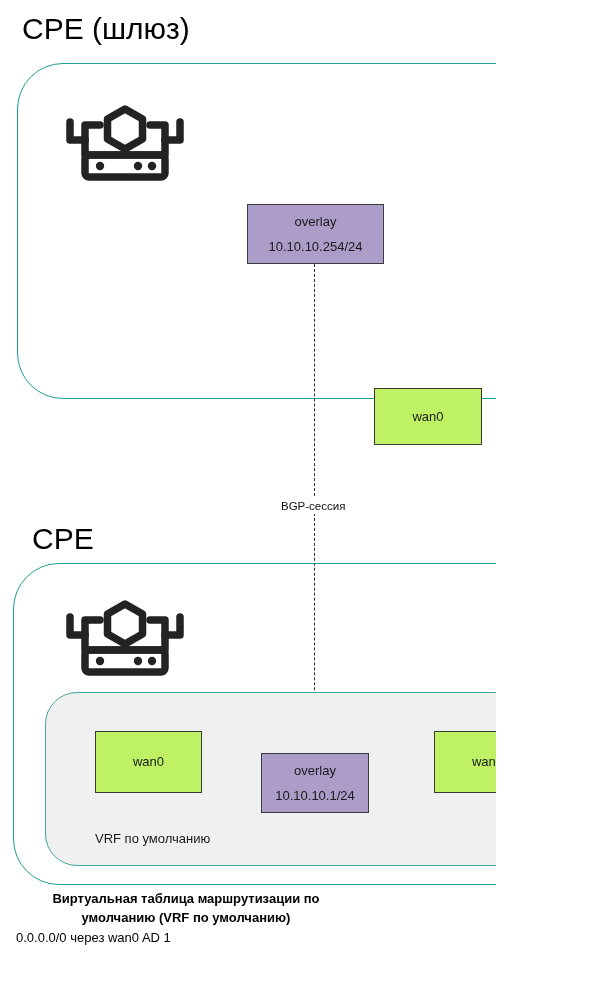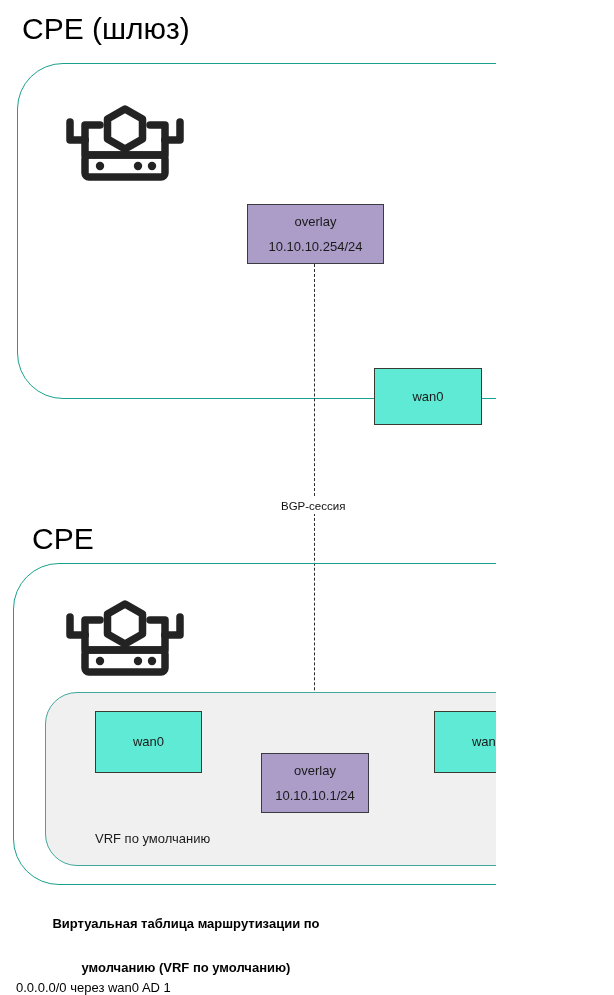--- a/index.html
+++ b/index.html
@@ -82,22 +82,23 @@
     flex-direction: column;
     align-items: center;
     justify-content: center;
     text-align: center;
     font-size: 13px;
     line-height: 1.35;
     color: #1a1a1a;
     gap: 7px;
   }
   .iface-wan {
-    background: #5eead4;
+    background: #bef264;
     border: 1.4px solid #3a3a32;
+    margin-top: 20px;
   }
   .iface-overlay {
     background: #ab9cc8;
     border: 1.4px solid #3b3b42;
   }
 
   #wan0-gateway       { left: 374px; top: 368px; width: 108px; height: 57px; }
   #overlay-gateway    { left: 247px; top: 204px; width: 137px; height: 60px; }
   #wan0-cpe           { left: 95px;  top: 711px; width: 107px; height: 62px; }
   #wan1-cpe           { left: 434px; top: 711px; width: 107px; height: 62px; }
@@ -132,21 +133,20 @@
     left: 16px;
     top: 890px;
     width: 340px;
   }
   #routing-table .rt-head {
     font-size: 13px;
     font-weight: bold;
     color: #000000;
     text-align: center;
     line-height: 1.45;
-    margin-top: 25px;
   }
   #routing-table .rt-route {
     font-size: 13px;
     font-weight: 400;
     color: #000000;
     text-align: left;
     line-height: 1.55;
     white-space: nowrap;
   }
 </style>

